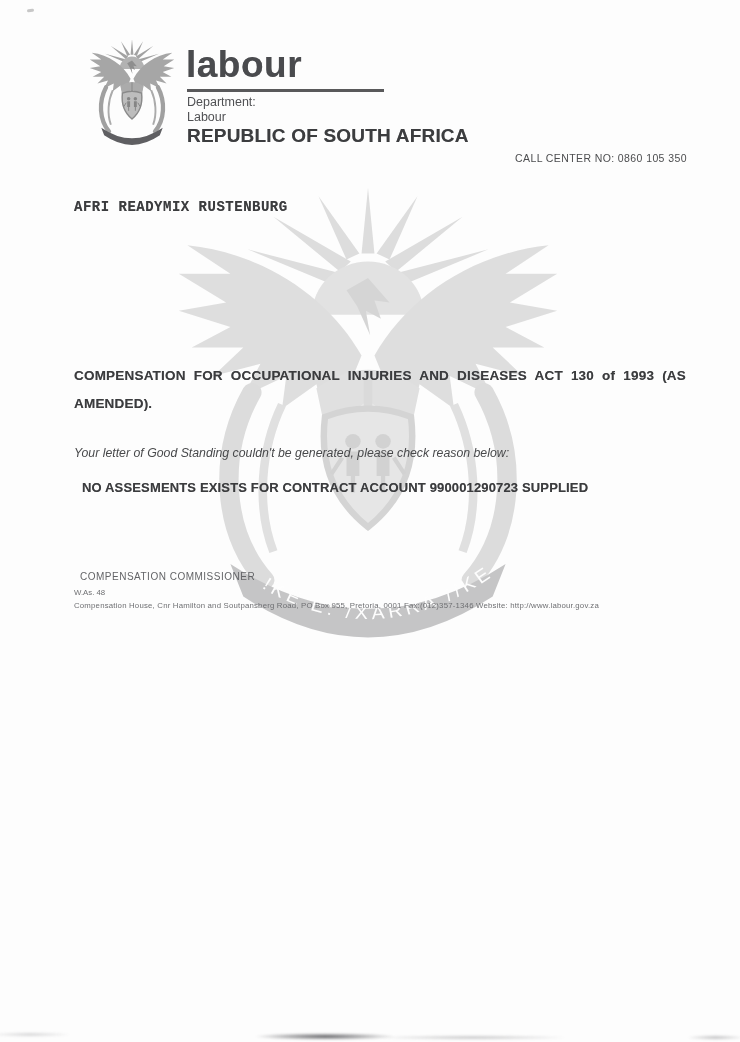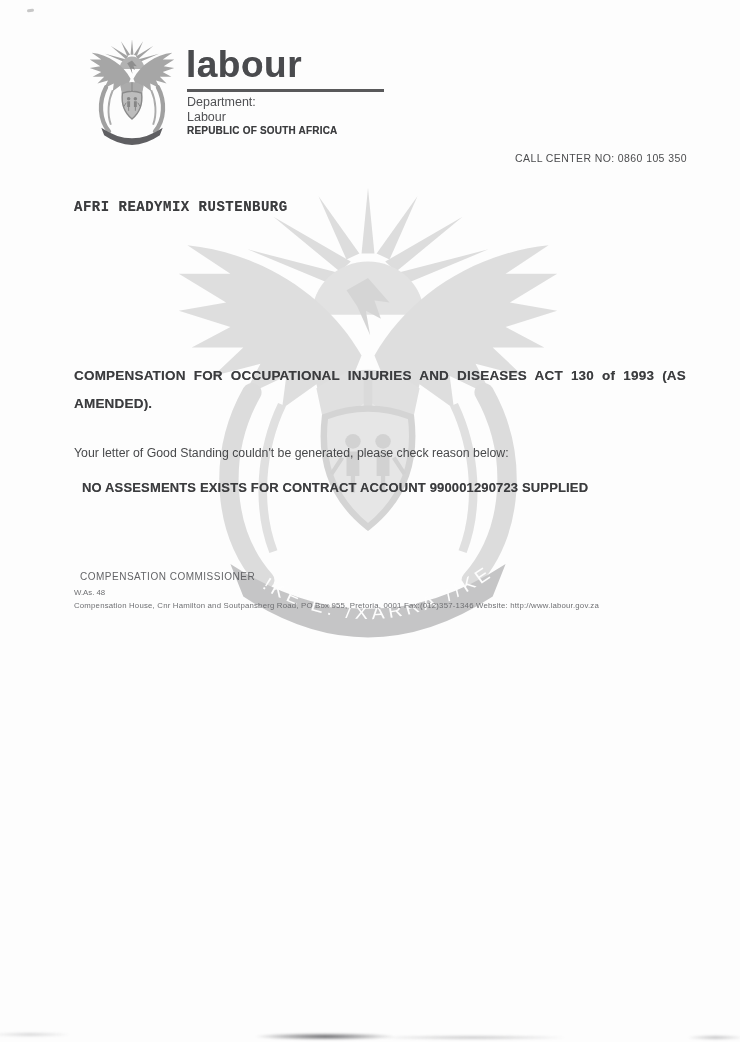--- a/index.html
+++ b/index.html
@@ -10,29 +10,29 @@
     color:#3b3c3e;
   }
   .abs { position:absolute; }
   .scan-soft { text-shadow:0 0 .5px rgba(70,70,75,.55); }
 
   
   .coa-logo { left:84px; top:38px; width:96px; height:114px; }
   .wordmark { left:186px; top:44px; font-size:37px; font-weight:bold; color:#4a4b4e; letter-spacing:.5px; }
   .wm-rule  { left:187px; top:89px; width:197px; height:3px; background:#59595b; }
   .dept { left:187px; top:95px; font-size:12.5px; line-height:15px; color:#505154; }
-  .country { left:187px; top:125px; font-size:10px; font-weight:bold; color:#3c3d3f; letter-spacing:.2px; }
+  .country { left:187px; top:125px; font-size:19px; font-weight:bold; color:#3c3d3f; letter-spacing:.2px; }
   .call-center { left:515px; top:152px; font-size:10.5px; color:#4c4d4f; letter-spacing:.4px; }
 
   
   .recipient { left:74px; top:199px; font-size:14px; font-weight:bold; letter-spacing:.5px;font-family:Liberation Mono, monospace; }
   .subject   { left:74px; top:305px; font-size:13.5px; font-weight:bold; letter-spacing:.7px; }
   .act       { left:74px; top:362px; width:612px; font-size:13.5px; font-weight:bold;
                line-height:27.5px; text-align:justify; letter-spacing:.2px; }
-  .intro     { left:74px; top:446px; font-size:12.3px; color:#48494b; }
+  .intro     { left:74px; top:446px; font-size:12.3px; color:#48494b;font-style:italic; }
   .reason    { left:74px; top:480px; font-size:13px; font-weight:bold; letter-spacing:.15px;margin-left:8px; }
 
   
   .fund { left:534px; top:512px; width:152px; }
   .fund-icon { display:block; margin-left:56px; width:72px; height:44px; }
   .fund-title { font-size:16px; font-weight:bold; color:#55565a; letter-spacing:.3px; white-space:nowrap; margin-top:1px; }
   .fund-banner { margin-left:58px; margin-top:2px; width:90px; background:#55565a; color:#ffffff;
                  font-size:6.5px; font-weight:bold; letter-spacing:1.6px; text-align:center; padding:2px 0 1px; }
 
   

